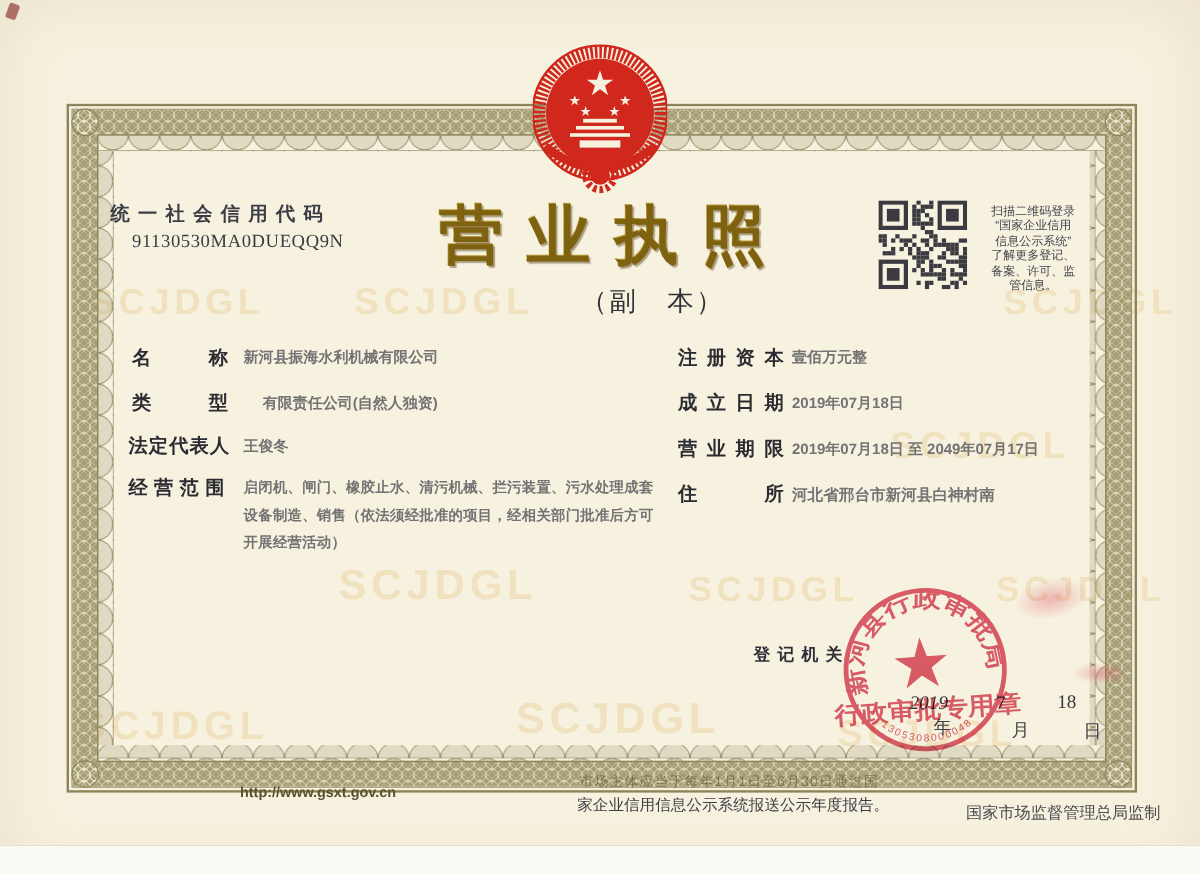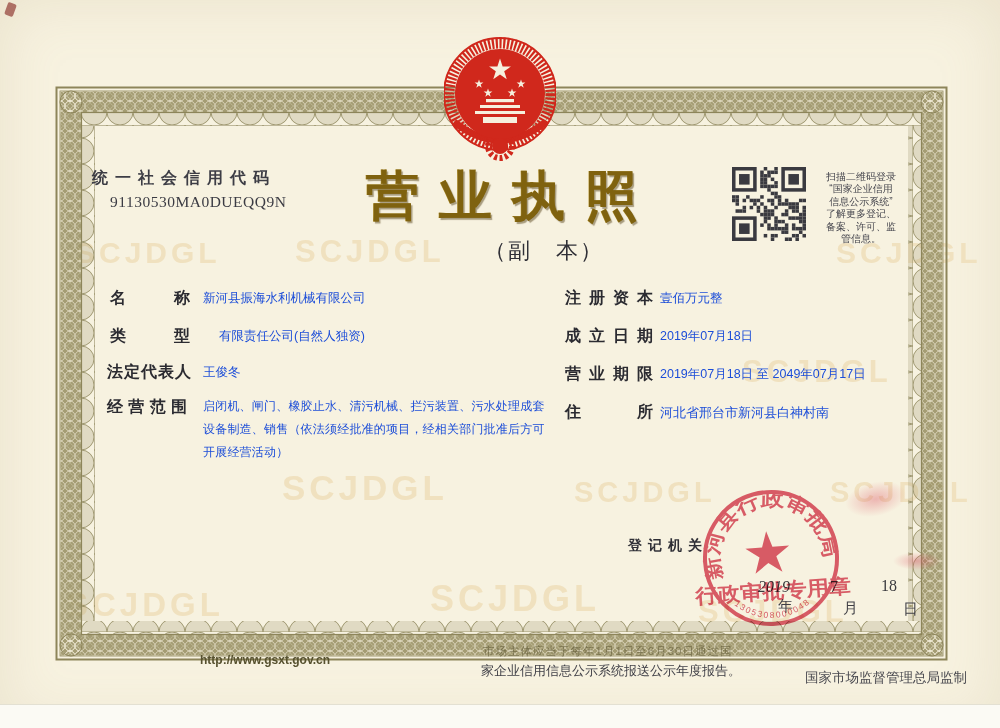--- a/index.html
+++ b/index.html
@@ -18,21 +18,21 @@
   .credit-label{left:92px;top:168px;font-size:16px;font-weight:bold;letter-spacing:7px;color:#3d3d45;z-index:4;}
   .credit-code{left:90px;top:193px;font-size:15.5px;font-family:"Liberation Serif","DejaVu Serif",serif;
                letter-spacing:.5px;color:#3b3b43;z-index:4;margin-left:20px;}
   .title{left:366px;top:161px;width:300px;font-size:53px;font-weight:bold;letter-spacing:20px;
          color:#7f620f;text-shadow:1.5px 1.5px 1px rgba(70,52,6,.45), -0.5px -0.5px 0 #b99a3c;z-index:4;white-space:nowrap;}
   .subtitle{left:452px;top:236px;font-size:22px;letter-spacing:2px;color:#2f2f36;z-index:4;margin-left:32px;}
   .qr{left:732px;top:167px;z-index:4;}
   .qr-caption{left:811px;top:171px;width:100px;font-size:10px;line-height:12.4px;color:#45454d;z-index:4;text-align:center;}
   .flabel{position:absolute;display:flex;justify-content:space-between;font-size:16px;font-weight:bold;
           color:#2b2b31;z-index:4;}
-  .fvalue{position:absolute;font-size:12.5px;color:#1d4ed8;z-index:4;white-space:nowrap;}
+  .fvalue{position:absolute;font-size:12.5px;color:#737373;z-index:4;white-space:nowrap;font-weight:bold;}
   .fvalue.wrap{white-space:normal;line-height:23px;font-size:12px;letter-spacing:.2px;}
   .reg-label{left:628px;top:537px;font-size:14px;font-weight:bold;letter-spacing:6px;color:#2f2f36;z-index:4;}
   .dnum{position:absolute;font-family:"Liberation Serif","DejaVu Serif",serif;font-size:16px;color:#3a3a3e;z-index:5;}
   .dunit{position:absolute;font-size:15px;color:#3f3f45;z-index:5;}
   .seal{position:absolute;left:681px;top:468px;width:180px;height:180px;z-index:7;
         opacity:.85;mix-blend-mode:multiply;transform:rotate(-4deg);}
   .smudge{position:absolute;background:radial-gradient(closest-side,rgba(217,68,90,.35),rgba(217,68,90,0));z-index:6;}
   
   .f-url{left:200px;top:653px;font-size:12px;font-weight:bold;color:#56512f;z-index:5;}
   .f-site{left:44px;top:669px;font-size:13px;color:#3f3f46;z-index:5;}

